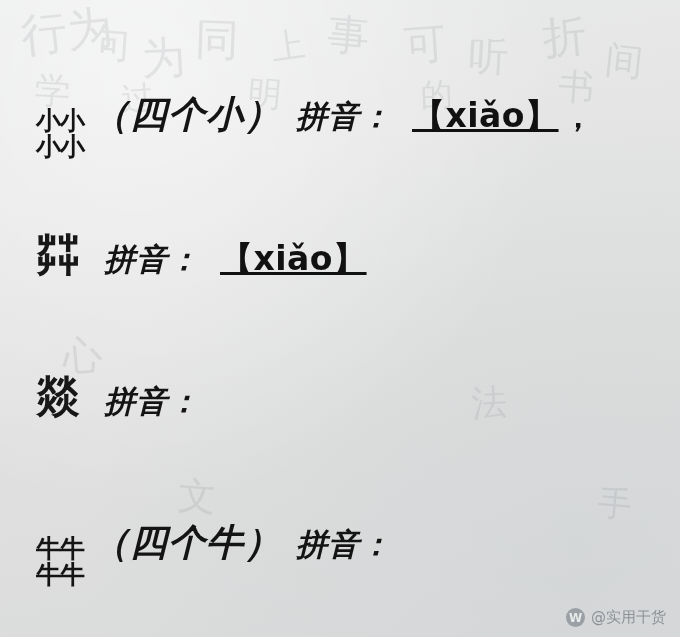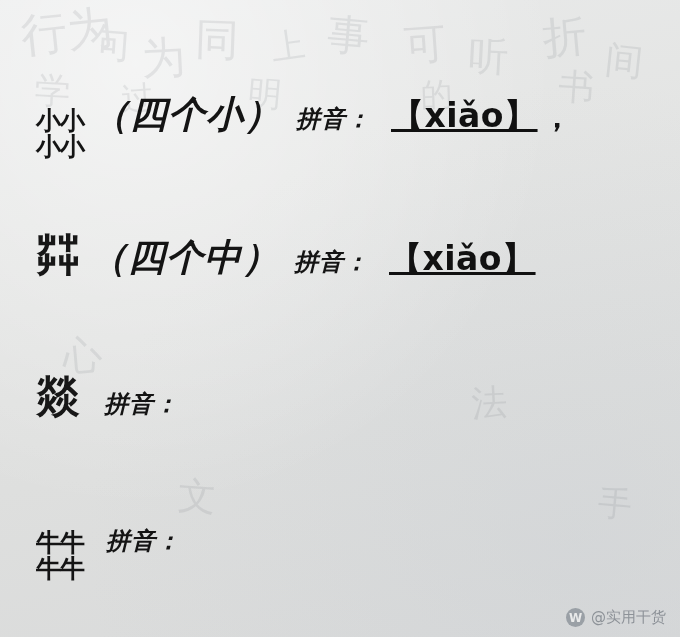--- a/index.html
+++ b/index.html
@@ -92,28 +92,27 @@
   .desc {
     font-size: 37px;
     font-family: "DejaVu Serif", "Liberation Serif", serif;
     font-weight: 700;
     font-style: italic;
     letter-spacing: 1px;
     color: #141414;
   }
 
   .label {
-    font-size: 24px;
+    font-size: 31px;
     font-family: "DejaVu Serif", "Liberation Serif", serif;
     font-weight: 700;
     font-style: italic;
     letter-spacing: 1px;
     margin-left: 14px;
     color: #141414;
-    margin-top: 7px;
   }
 
   .pinyin {
     font-size: 33px;
     font-family: "DejaVu Sans", "Liberation Sans", sans-serif;
     font-weight: 600;
     margin-left: 20px;
     color: #111;
     letter-spacing: 0.5px;
     text-decoration: underline;
@@ -188,35 +187,35 @@
           <span>小</span>
           <span>小</span>
         </div>
         <span class="desc">（四个小）</span>
         <span class="label">拼音：</span>
         <span class="pinyin">【xiǎo】</span>
         <span class="trailing">，</span>
       </div>
       <div class="row" style="top: 233px;">
         <div class="single-glyph">茻</div>
-        <span class="desc">（四个中）</span>
         <span class="label">拼音：</span>
         <span class="pinyin">【xiǎo】</span>
       </div>
       <div class="row" style="top: 375px;">
         <div class="single-glyph">燚</div>
         <span class="label">拼音：</span>
       </div>
       <div class="row" style="top: 518px;">
         <div class="glyph-block">
           <span>牛</span>
           <span>牛</span>
           <span>牛</span>
           <span>牛</span>
         </div>
+        <span class="desc">（四个牛）</span>
         <span class="label">拼音：</span>
       </div>
     </div>
 
   <div class="watermark">
     <span class="wb-logo">W</span>
     <span>@实用干货</span>
   </div>
 
 </div>

